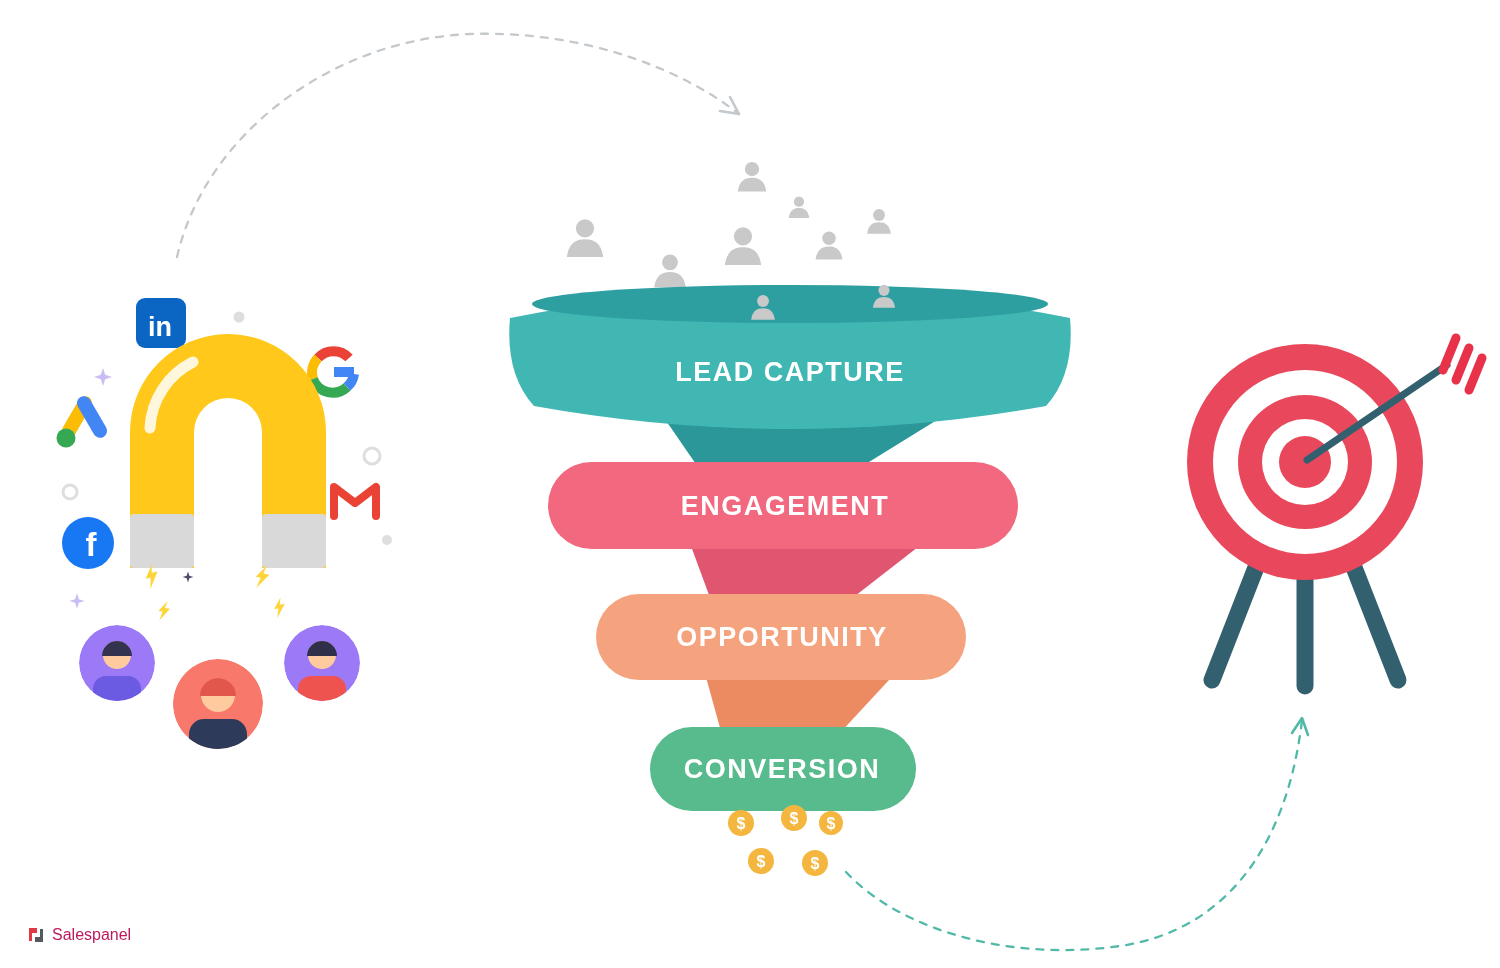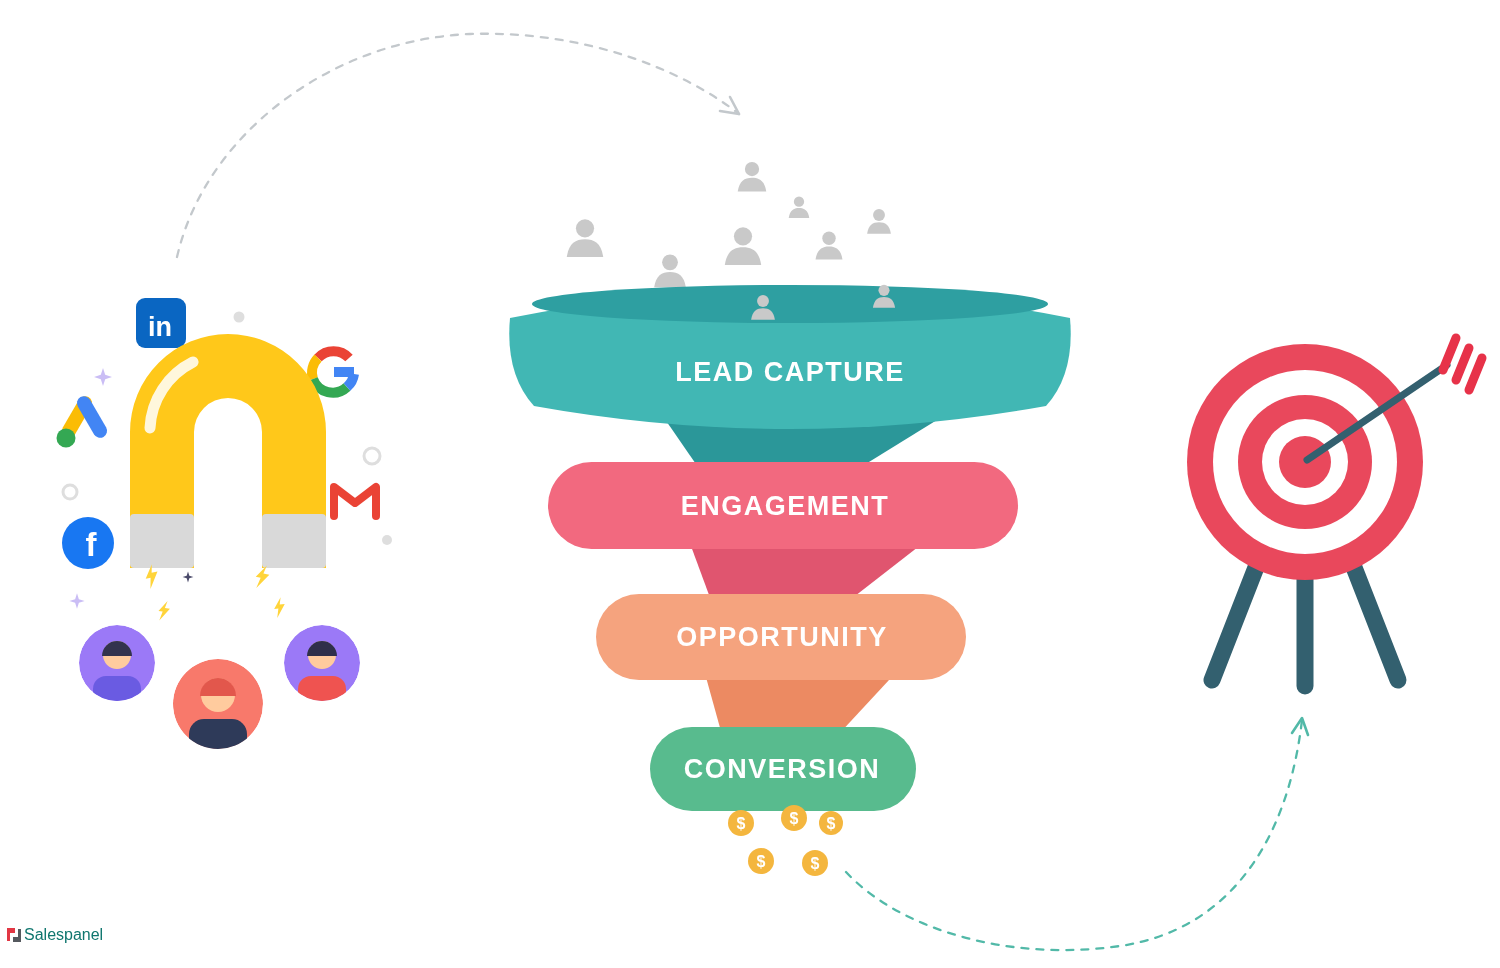--- a/index.html
+++ b/index.html
@@ -11,22 +11,22 @@
   .stage-label{font-weight:bold;font-size:27px;letter-spacing:1.5px;text-anchor:middle;}
   .coin-label{font-weight:bold;font-size:16px;text-anchor:middle;fill:#ffffff;}
   .brand-letter{font-weight:bold;text-anchor:middle;fill:#ffffff;}
   .g-arc{fill:none;stroke-width:10;}
   .gmail-m{fill:none;stroke-width:8;stroke-linejoin:round;stroke-linecap:round;}
   .shine{fill:none;stroke:#ffffff;stroke-width:11;stroke-linecap:round;opacity:.85;}
   .leg{fill:none;stroke-width:17;stroke-linecap:round;}
   .shaft{fill:none;stroke-width:7;stroke-linecap:round;}
   .fletch{fill:none;stroke-width:9;stroke-linecap:round;}
   .ring-outline{fill:none;stroke-width:3;}
-  .logo{position:absolute;left:4px;top:925px;display:flex;align-items:center;
-        font-size:16px;font-weight:500;color:#0f766e;}
+  .logo{position:absolute;left:26px;top:925px;display:flex;align-items:center;gap:6px;
+        font-size:16px;font-weight:500;color:#be185d;}
 </style>
 </head>
 <body>
 
 <div class="stage">
 <svg width="1500" height="968" viewBox="0 0 1500 968">
   <defs>
     <symbol id="user-sil" viewBox="0 0 48 48">
       <circle cx="24" cy="16" r="9.5"></circle>
       <path d="M5,46 C7,32 14,27.5 24,27.5 C34,27.5 41,32 43,46 Z"></path>

